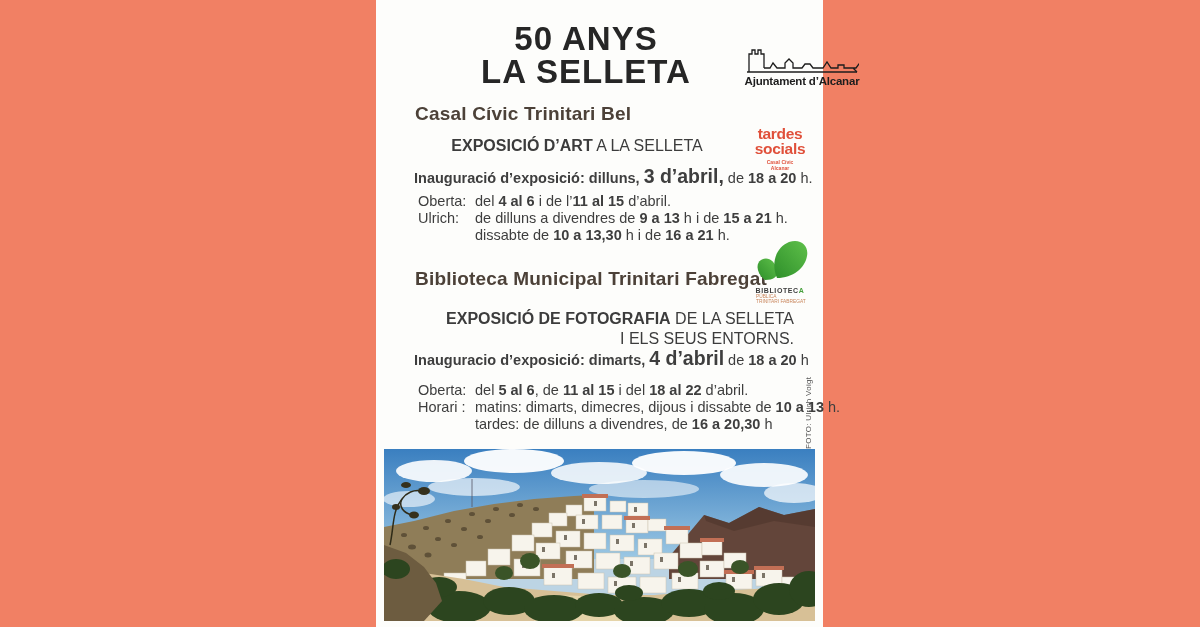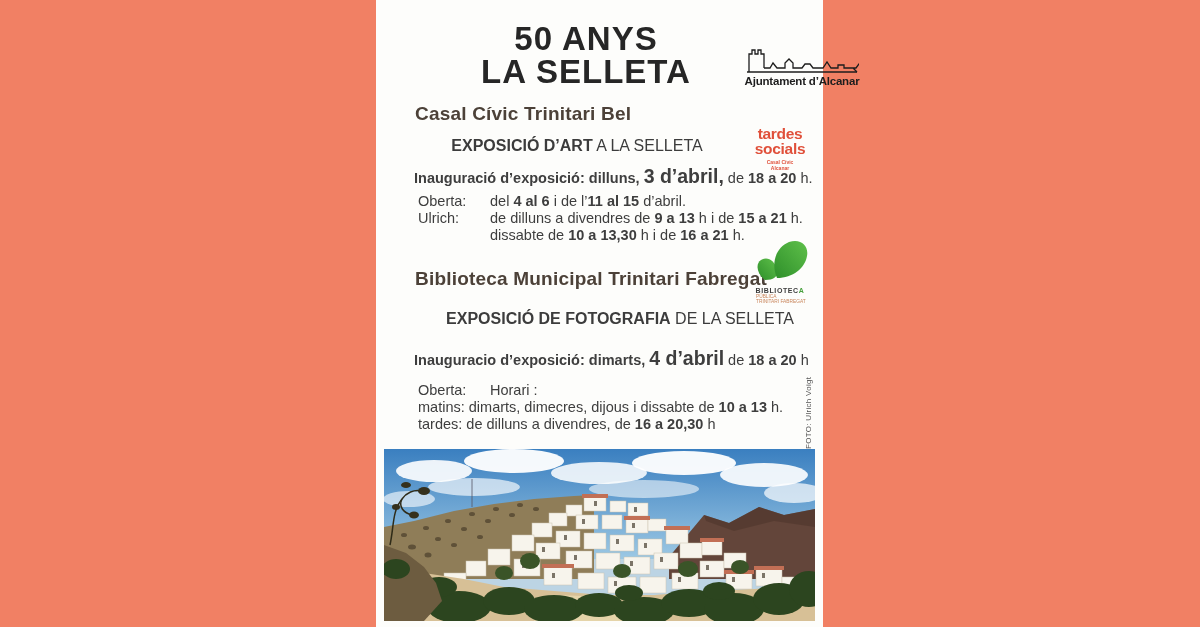--- a/index.html
+++ b/index.html
@@ -44,21 +44,21 @@
   }
   .s1 { top:136px; }
   .s2 { top:309px; left:18px; width:400px; white-space:normal;text-align:right; }
   .inaug { position:absolute; left:38px; font-size:14.5px; white-space:nowrap; }
   .i1 { top:165px; }
   .i2 { top:347px; }
   .b { font-weight:bold; }
   .big { font-size:19.5px; font-weight:bold; }
   .sched {
     position:absolute; left:42px;
-    display:grid; grid-template-columns:50px auto; column-gap:22px;
+    display:grid; grid-template-columns:50px auto; column-gap:7px;
     font-size:14.5px; line-height:17px; white-space:nowrap;
   }
   .g1 { top:193px; }
   .g2 { top:382px; }
   .drets {
     position:absolute; top:126px; left:378px; width:52px; text-align:center;
     color:var(--drets-red); font-weight:bold; line-height:15px; font-size:15.5px;
     letter-spacing:-0.3px;
   }
   .drets .tiny { font-size:5px; line-height:5.5px; font-weight:bold; margin-top:4px; letter-spacing:0; }
@@ -139,26 +139,28 @@
       </span>
       <div class="name">
         <span>BIBLIOTEC</span><span class="green">A</span>
       </div>
       <div class="tiny">PÚBLICA</div>
       <div class="tiny">TRINITARI FABREGAT</div>
     </div>
 
     <div class="subtitle s2">
       <div><span class="b">EXPOSICIÓ DE FOTOGRAFIA</span><span> DE LA SELLETA</span></div>
+      <div>I ELS SEUS ENTORNS.</div>
     </div>
 
     <div class="inaug i2"><span class="b">Inauguracio d’exposició:  dimarts, </span><span class="big">4 d’abril</span><span> de </span><span class="b">18 a 20</span><span> h</span></div>
 
     <div class="sched g2">
       <div>Oberta:</div>
+      <div><span>del </span><span class="b">5 al 6</span><span>, de </span><span class="b">11 al 15</span><span> i del </span><span class="b">18 al 22</span><span> d’abril.</span></div>
       <div>Horari :</div>
       <div><span>matins: dimarts, dimecres, dijous i dissabte de </span><span class="b">10 a 13</span><span> h.</span></div>
       <div></div>
       <div><span>tardes: de dilluns a divendres, de </span><span class="b">16 a 20,30</span><span> h</span></div>
     </div>
 
     <div class="credit">FOTO: Ulrich Voigt</div>
 
     <div class="photo">
       <svg width="431" height="172" viewBox="0 0 431 172">

